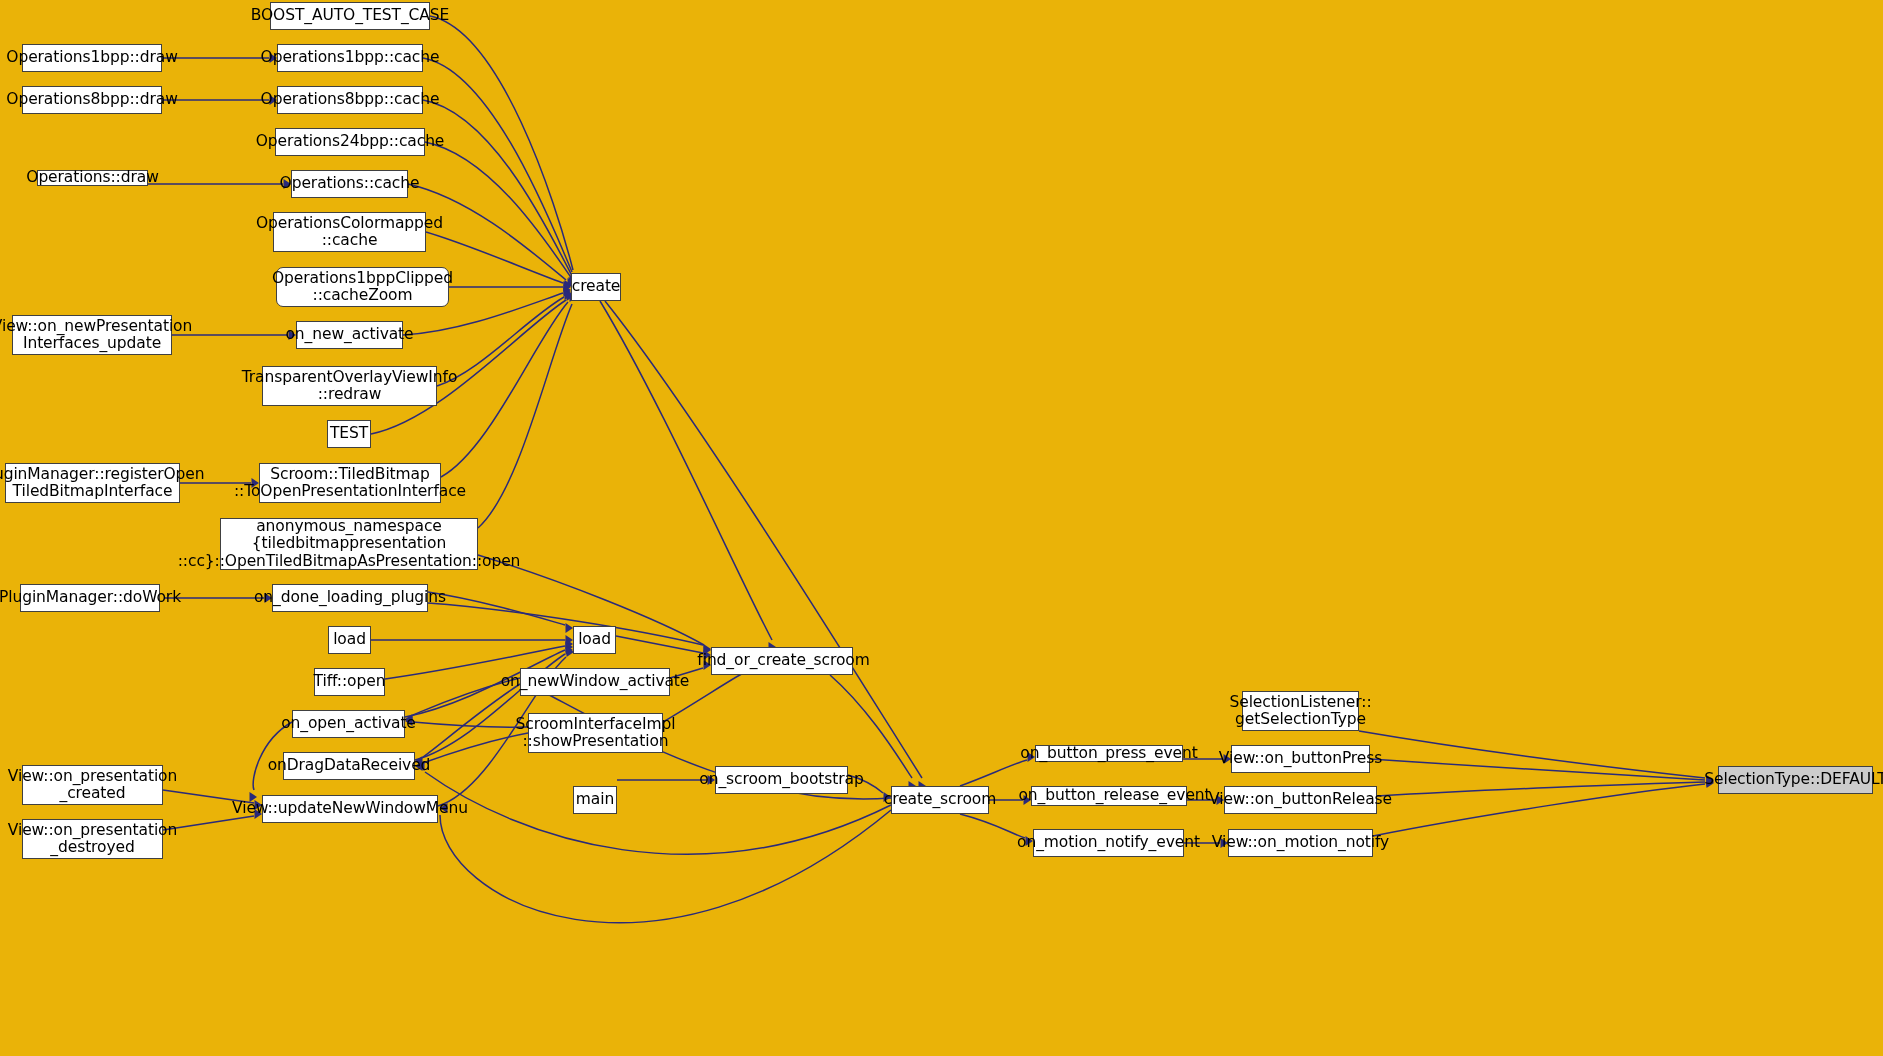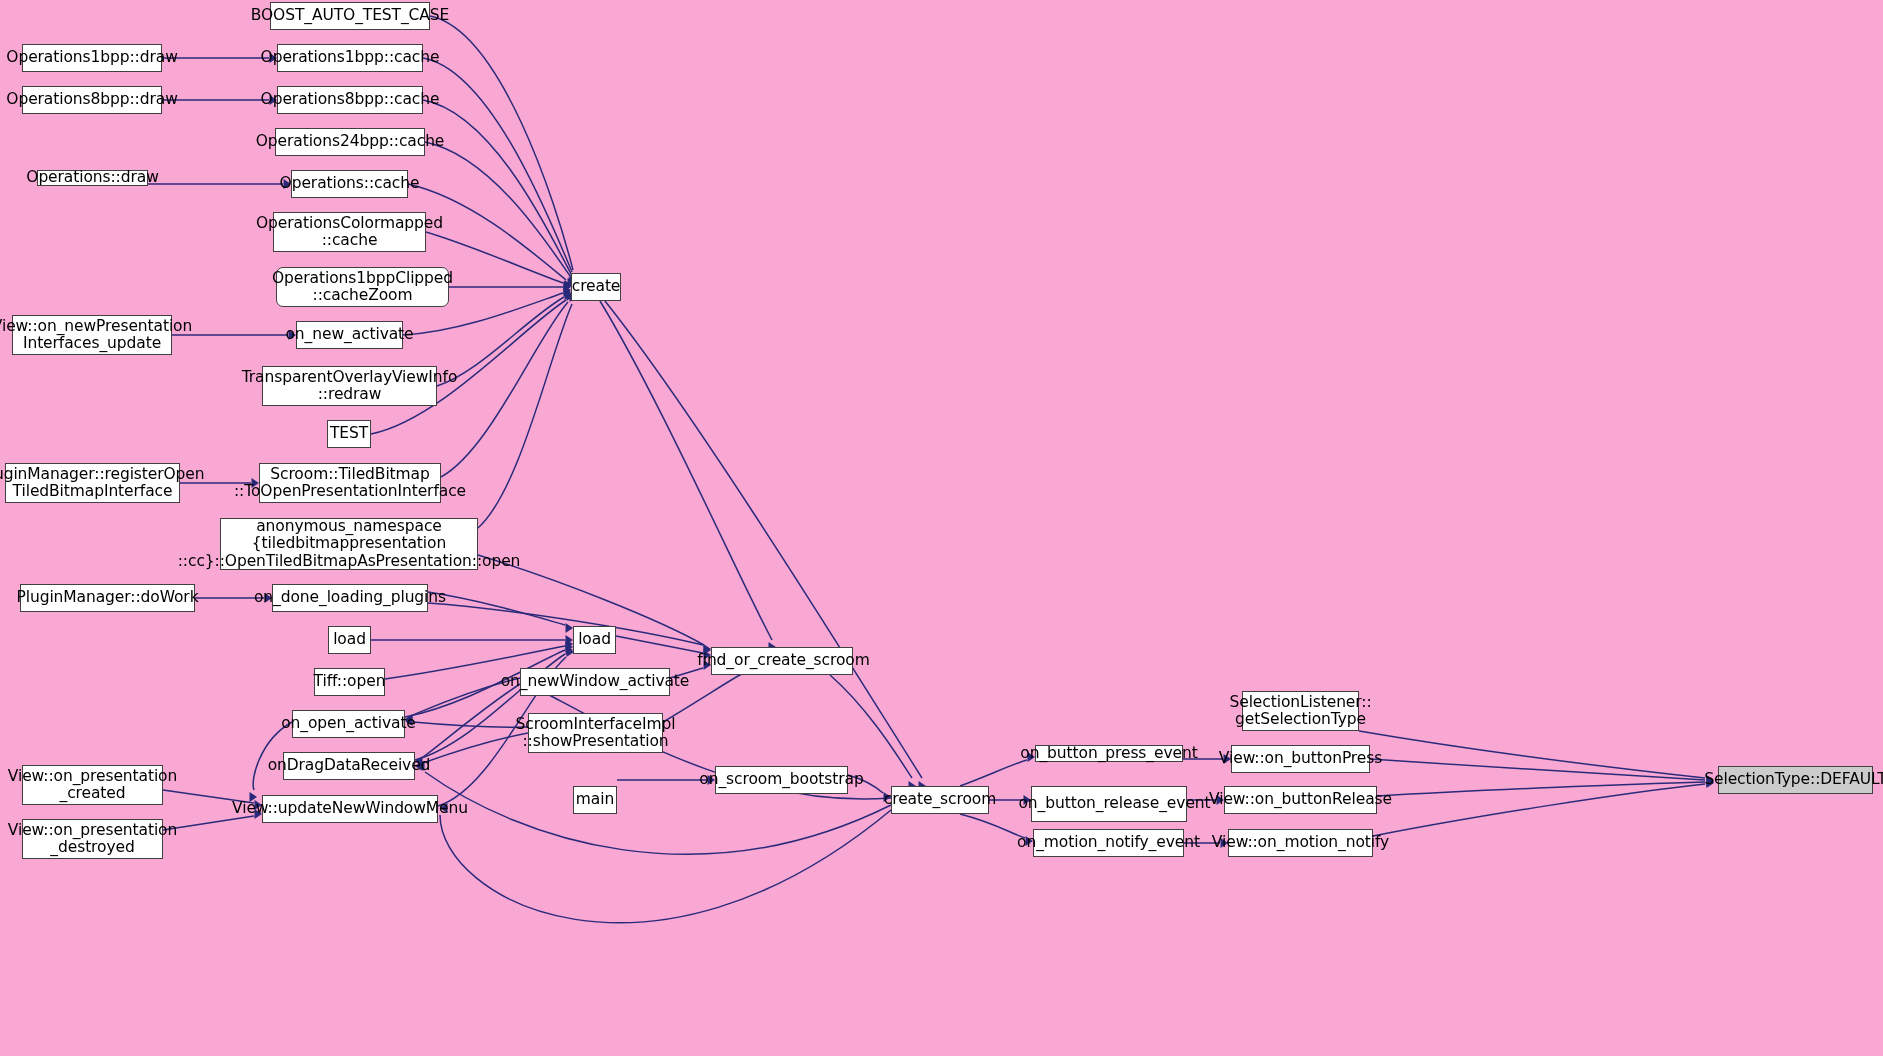--- a/index.html
+++ b/index.html
@@ -6,21 +6,21 @@
   * { box-sizing: border-box; }
   html, body {
     margin: 0; padding: 0;
     background: #ffffff;
     font-family: "DejaVu Sans", "Liberation Sans", sans-serif;
   }
   #canvas {
     position: relative;
     width: 1883px;
     height: 1056px;
-    background: #f9a8d4;
+    background: #eab308;
     overflow: hidden;
   }
   #edges {
     position: absolute;
     left: 0; top: 0;
     width: 1883px;
     height: 1056px;
     pointer-events: none;
   }
   .node {
@@ -176,42 +176,42 @@
     <div class="node" style="left: 262px; top: 366px; width: 175px; height: 40px; text-align: center;">TransparentOverlayViewInfo
 ::redraw</div>
     <div class="node" style="left: 327px; top: 420px; width: 44px; height: 28px;">TEST</div>
     <div class="node" style="left: 5px; top: 463px; width: 175px; height: 40px;">PluginManager::registerOpen
 TiledBitmapInterface</div>
     <div class="node" style="left: 259px; top: 463px; width: 182px; height: 40px;">Scroom::TiledBitmap
 ::ToOpenPresentationInterface</div>
     <div class="node" style="left: 220px; top: 518px; width: 258px; height: 52px;">anonymous_namespace
 {tiledbitmappresentation
 ::cc}::OpenTiledBitmapAsPresentation::open</div>
-    <div class="node" style="left: 20px; top: 584px; width: 175px; height: 28px;">PluginManager::doWork</div>
+    <div class="node" style="left: 20px; top: 584px; width: 140px; height: 28px;">PluginManager::doWork</div>
     <div class="node" style="left: 272px; top: 584px; width: 156px; height: 28px;">on_done_loading_plugins</div>
     <div class="node" style="left: 328px; top: 626px; width: 43px; height: 28px;">load</div>
     <div class="node" style="left: 314px; top: 668px; width: 71px; height: 28px;">Tiff::open</div>
     <div class="node" style="left: 292px; top: 710px; width: 113px; height: 28px;">on_open_activate</div>
     <div class="node" style="left: 283px; top: 752px; width: 132px; height: 28px;">onDragDataReceived</div>
     <div class="node" style="left: 22px; top: 765px; width: 141px; height: 40px;">View::on_presentation
 _created</div>
     <div class="node" style="left: 262px; top: 795px; width: 176px; height: 28px;">View::updateNewWindowMenu</div>
     <div class="node" style="left: 22px; top: 819px; width: 141px; height: 40px;">View::on_presentation
 _destroyed</div>
     <div class="node" style="left: 571px; top: 273px; width: 50px; height: 28px;">create</div>
     <div class="node" style="left: 573px; top: 626px; width: 43px; height: 28px;">load</div>
     <div class="node" style="left: 711px; top: 647px; width: 142px; height: 28px; padding-left: 8px;">find_or_create_scroom</div>
     <div class="node" style="left: 520px; top: 668px; width: 150px; height: 28px;">on_newWindow_activate</div>
     <div class="node" style="left: 528px; top: 713px; width: 135px; height: 40px;">ScroomInterfaceImpl
 ::showPresentation</div>
     <div class="node" style="left: 573px; top: 766px; width: 44px; height: 28px; margin-top: 20px;">main</div>
     <div class="node" style="left: 715px; top: 766px; width: 133px; height: 28px;">on_scroom_bootstrap</div>
     <div class="node" style="left: 891px; top: 786px; width: 98px; height: 28px;">create_scroom</div>
     <div class="node" style="left: 1035px; top: 745px; width: 148px; height: 17px;">on_button_press_event</div>
-    <div class="node" style="left: 1031px; top: 786px; width: 156px; height: 36px; padding-left: 16px;">on_button_release_event</div>
+    <div class="node" style="left: 1031px; top: 786px; width: 156px; height: 20px; padding-left: 16px;">on_button_release_event</div>
     <div class="node" style="left: 1033px; top: 829px; width: 151px; height: 28px; text-align: right;">on_motion_notify_event</div>
     <div class="node" style="left: 1242px; top: 691px; width: 117px; height: 40px;">SelectionListener::
 getSelectionType</div>
     <div class="node" style="left: 1231px; top: 745px; width: 139px; height: 28px;">View::on_buttonPress</div>
     <div class="node" style="left: 1224px; top: 786px; width: 153px; height: 28px;">View::on_buttonRelease</div>
     <div class="node" style="left: 1228px; top: 829px; width: 145px; height: 28px;">View::on_motion_notify</div>
     <div class="node highlight" style="left: 1718px; top: 766px; width: 155px; height: 28px;">SelectionType::DEFAULT</div>
   </div>
 
 </body></html>

